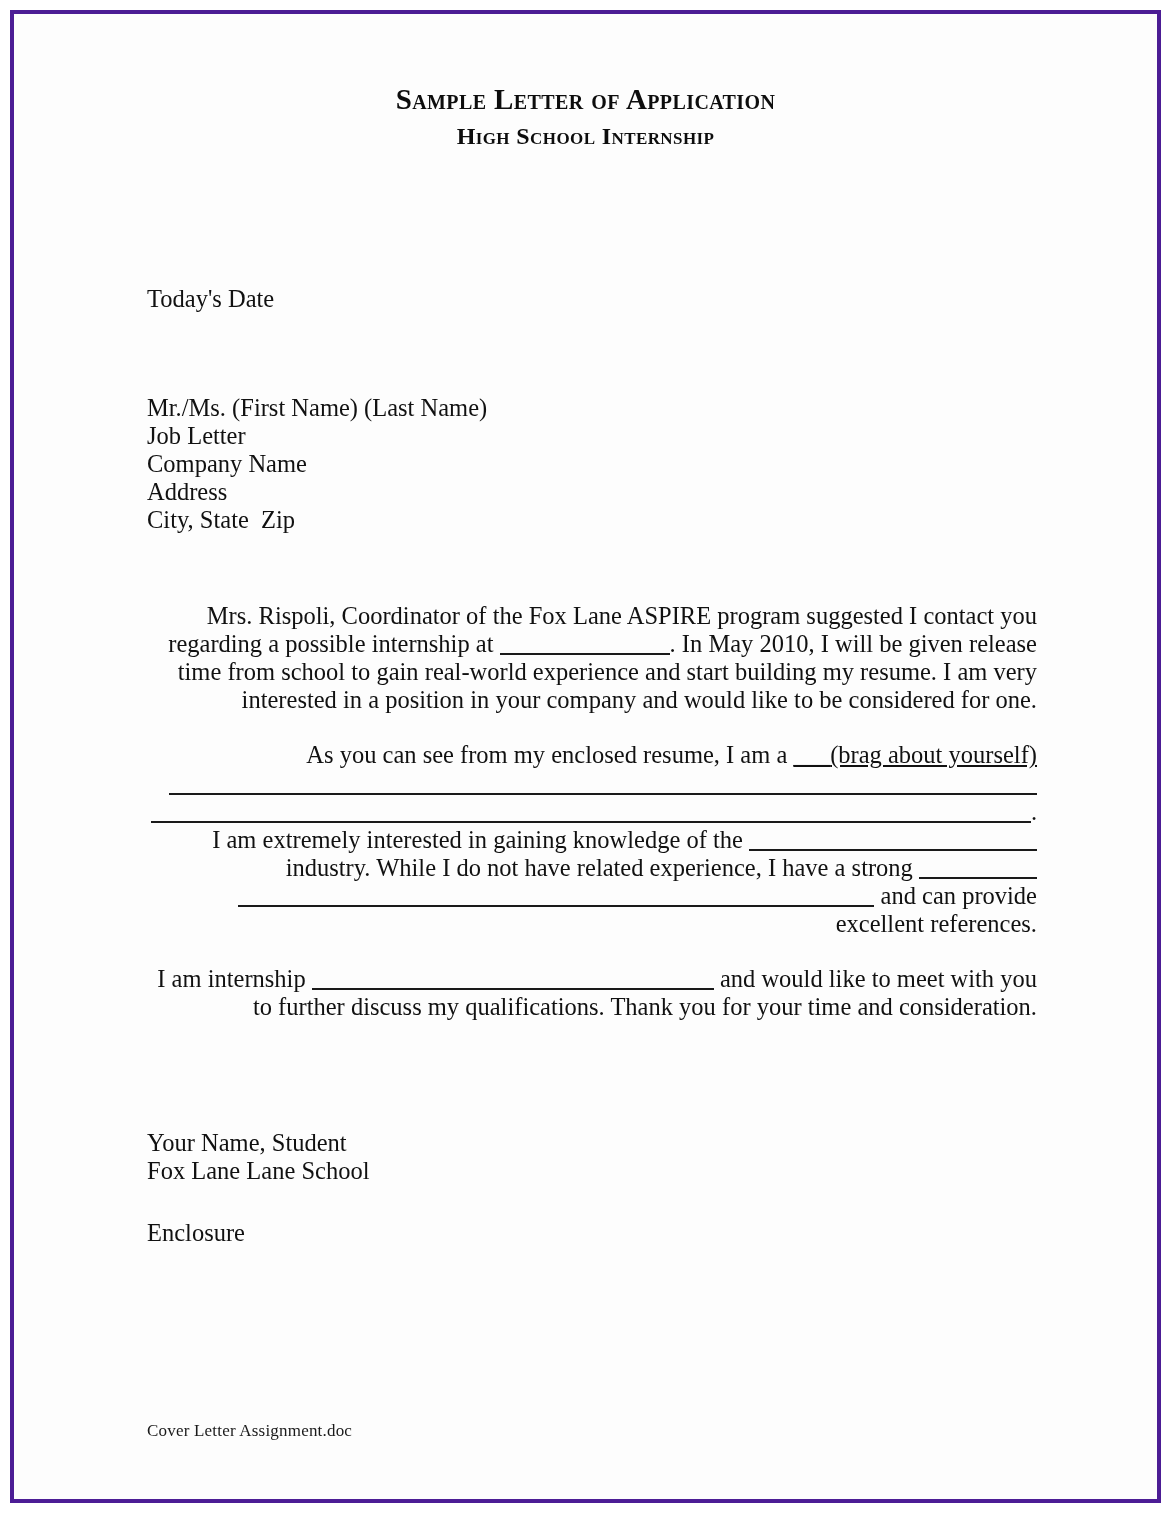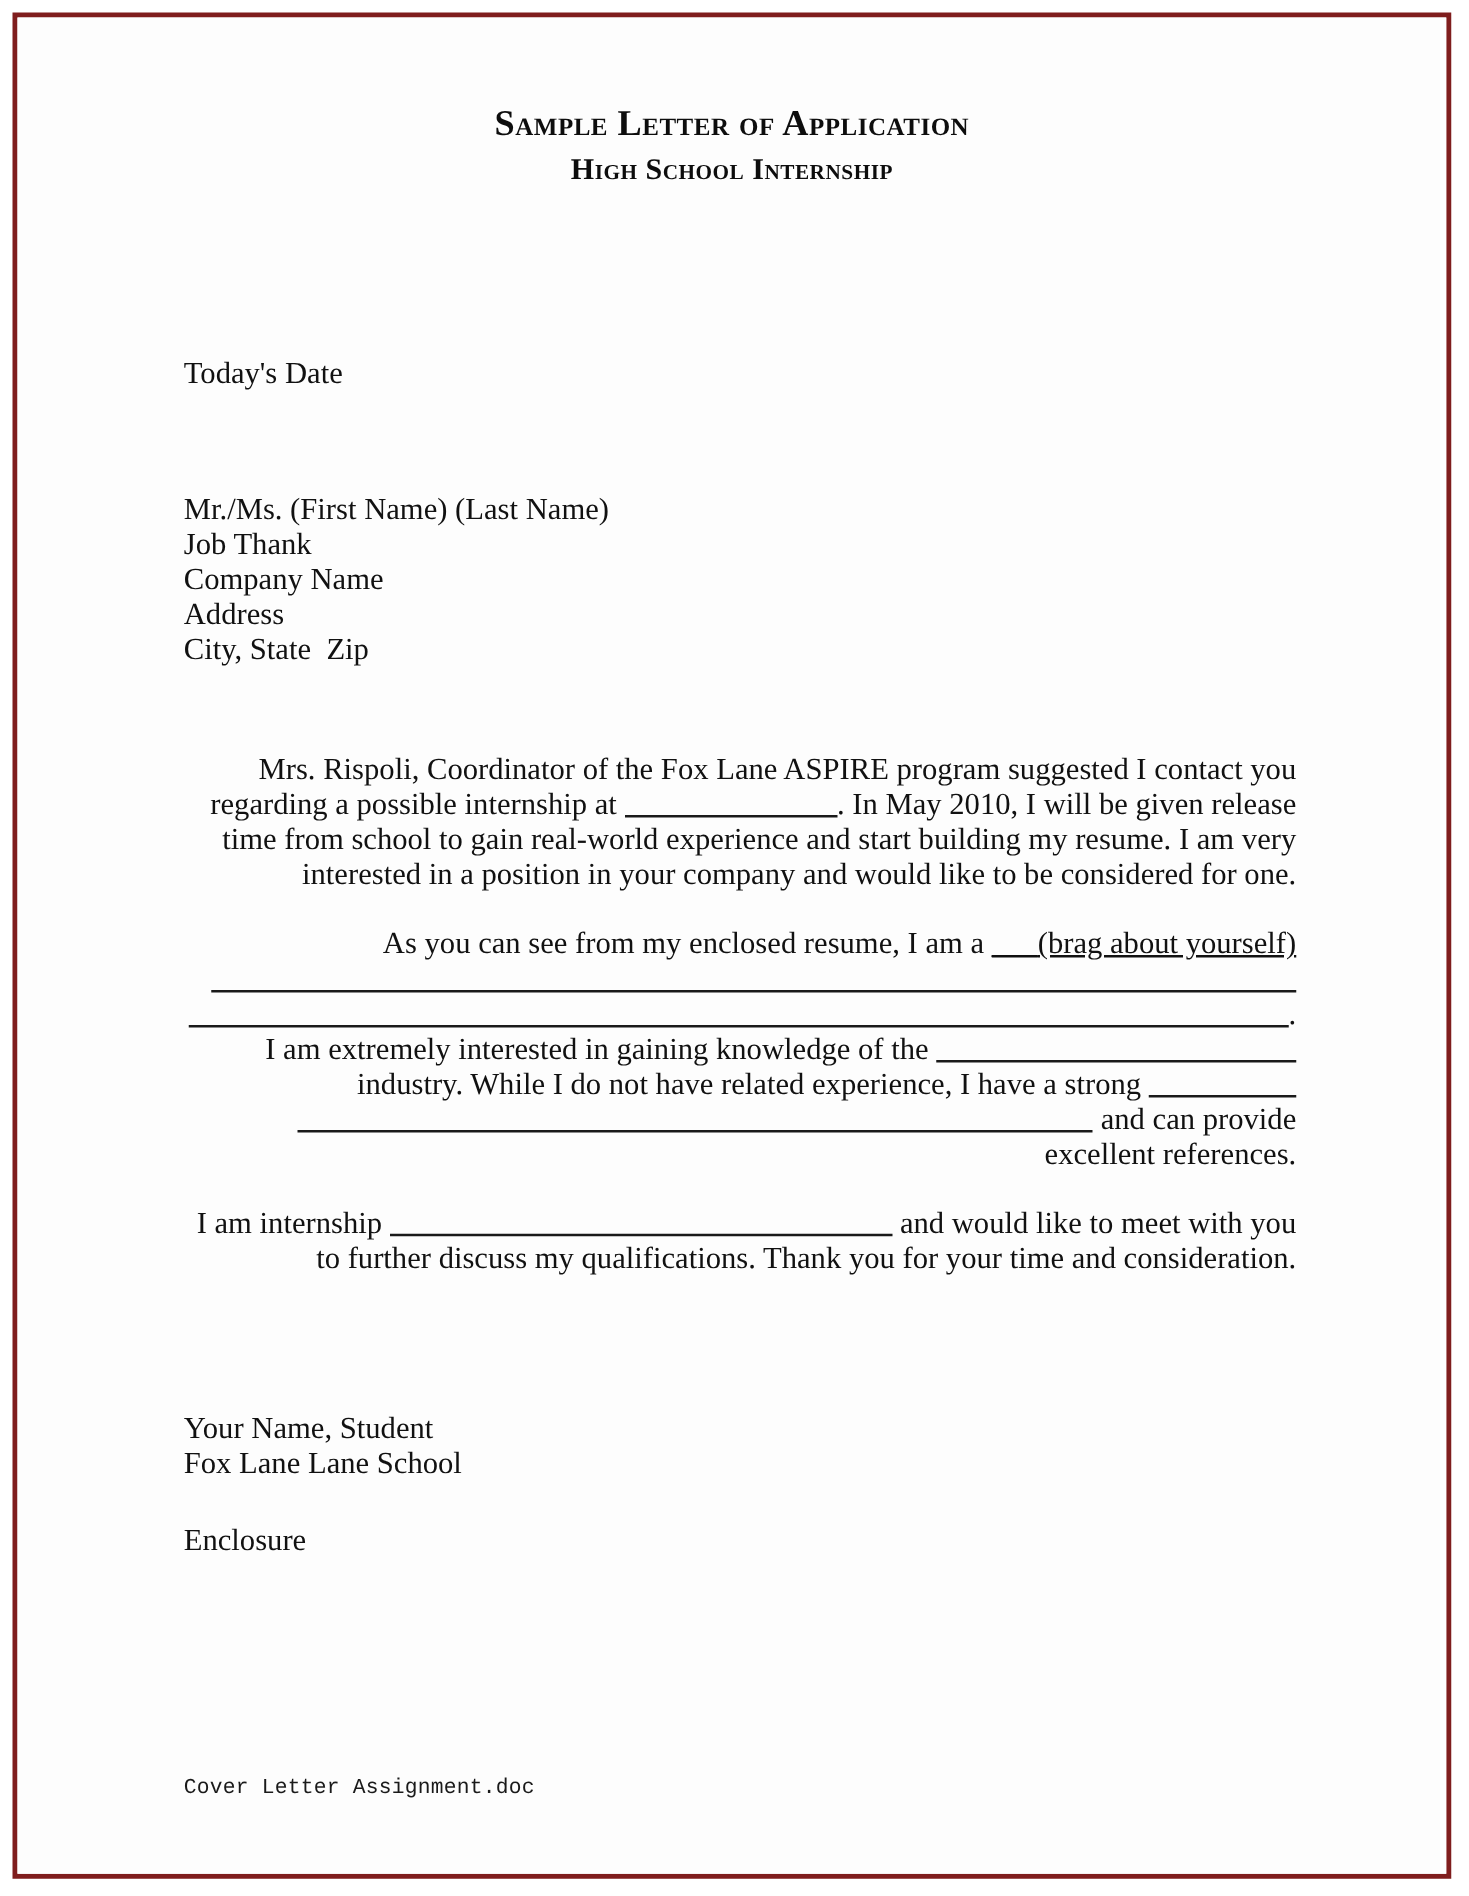--- a/index.html
+++ b/index.html
@@ -16,21 +16,21 @@
     overflow: hidden;
   }
 
   
   .page-frame {
     position: absolute;
     left: 10px;
     top: 10px;
     width: 1151px;
     height: 1493px;
-    border: 4px solid #7f1d1d;
+    border: 4px solid #4c1d95;
     box-sizing: border-box;
     background: #fdfdfd;
   }
 
   .page-surface {
     position: absolute;
     inset: 0;
     background: #fdfdfd;
   }
 
@@ -108,21 +108,20 @@
   .sig-block { white-space: pre; }
 
   
   .footer-note {
     position: absolute;
     left: 133px;
     top: 1407px;
     font-size: 17px;
     letter-spacing: 0.2px;
     color: #1a1a1a;
-    font-family: Liberation Mono, monospace;
   }
 </style>
 </head>
 <body>
 
 <div class="page-frame">
   <div class="page-surface">
 
     <div class="doc-title-block">
       <div class="doc-title">Sample Letter of Application</div>
@@ -130,21 +129,21 @@
     </div>
 
     <div class="letter">
 
       <div class="blk date-line">Today's Date</div>
 
       <div class="spacer-lg"></div>
 
       <div>
         <div class="addr-line">Mr./Ms. (First Name) (Last Name)</div>
-        <div class="addr-line">Job Thank</div>
+        <div class="addr-line">Job Letter</div>
         <div class="addr-line">Company Name</div>
         <div class="addr-line">Address</div>
         <div class="addr-line">City, State  Zip</div>
       </div>
 
       <div class="spacer-md"></div>
 
 
       <div class="spacer-md"></div>
 

